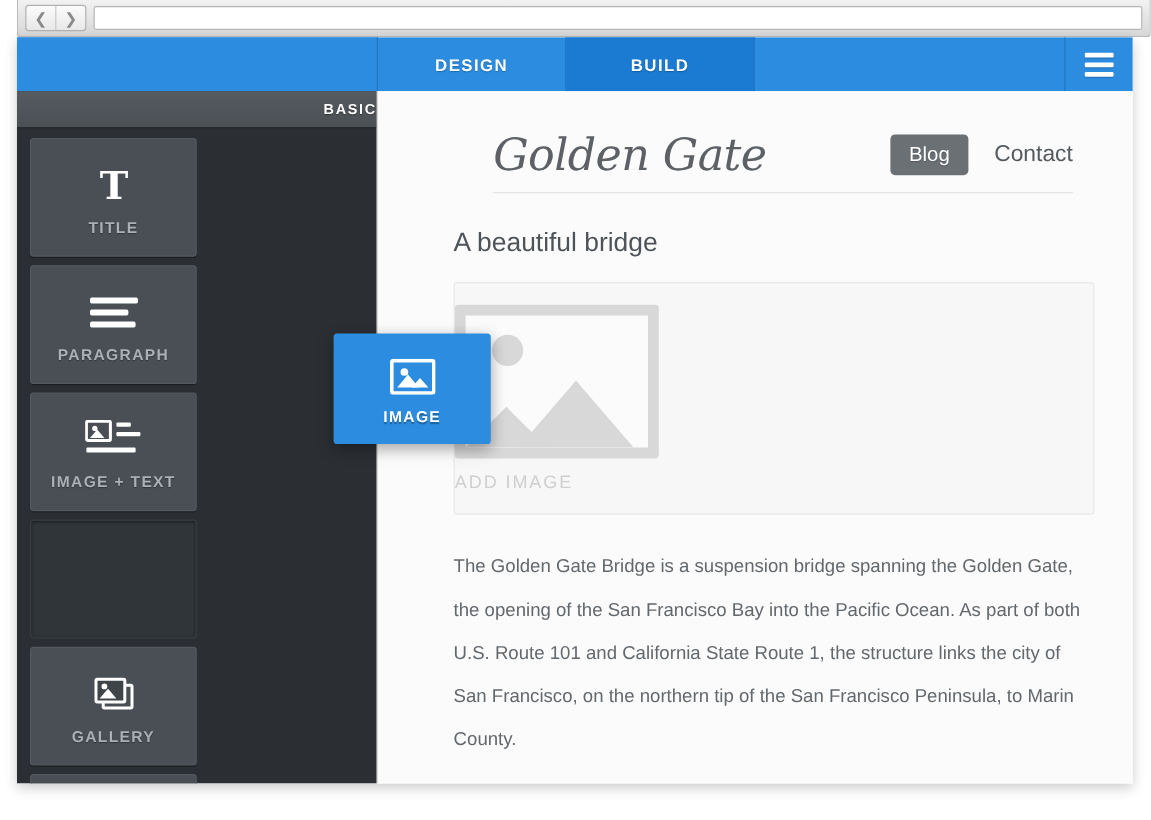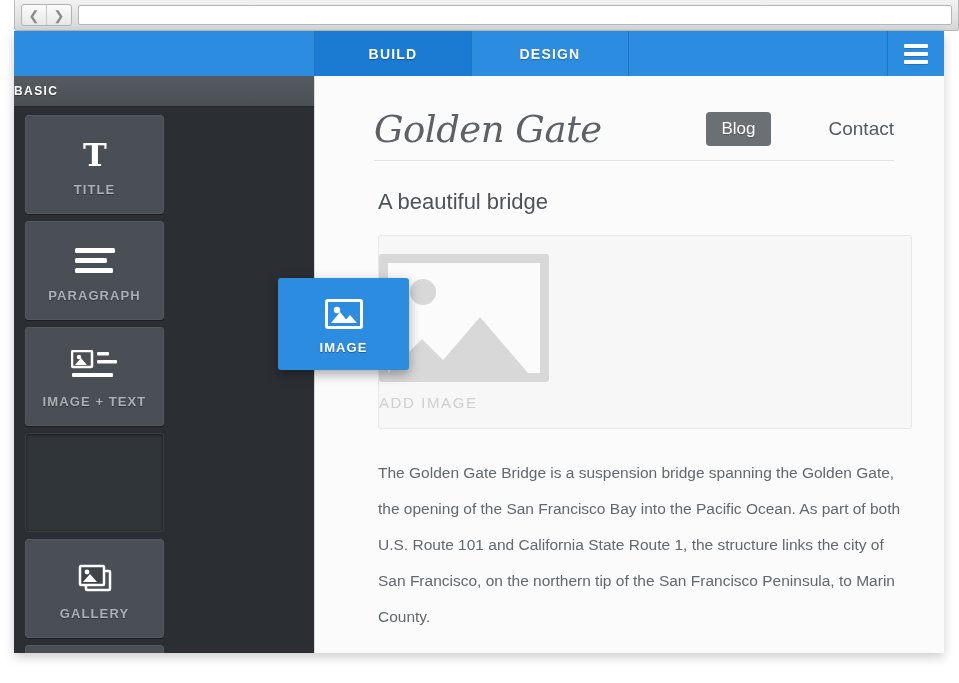--- a/index.html
+++ b/index.html
@@ -99,21 +99,21 @@
     width: 300px; height: 577px;
     background: #2b2f33;
     overflow: hidden;
   }
   .sect-header {
     height: 30px;
     background: linear-gradient(to bottom,#555b60,#4a5054);
     border-bottom: 1px solid #24282b;
     color: #ffffff; font-size: 12px; font-weight: bold;
     letter-spacing: 1.4px;
-    display: flex; align-items: center; justify-content: flex-start;
+    display: flex; align-items: center; justify-content: flex-end;
     text-shadow: 0 1px 1px rgba(0,0,0,0.4);
   }
   .tile-grid {
     display: flex; flex-wrap: wrap;
     padding: 8px 6px 0 6px;
     box-sizing: border-box;
   }
   .tile {
     width: 139px; height: 99px;
     margin: 0 5px 7px 5px;
@@ -160,25 +160,24 @@
   .canvas {
     position: absolute; left: 300px; top: 45px;
     width: 630px; height: 577px;
     background: #fbfbfb;
     border-left: 1px solid #d9d9d9;
     box-sizing: border-box;
     overflow: hidden;
   }
   .site-head {
     position: relative;
-    margin: 22px 50px 0 59px;
+    margin: 22px 50px 0 96px;
     height: 62px;
     display: flex; align-items: center;
     border-bottom: 1px solid #e3e3e3;
-    gap: 36px;
   }
   .site-logo {
     font-family: "DejaVu Serif", serif;
     font-style: italic;
     font-size: 37px;
     color: #5d6165;
     font-weight: normal;
     flex: 1;
     letter-spacing: -0.5px;
   }
@@ -245,25 +244,25 @@
       <div class="navbtn">❮</div>
       <div class="navbtn">❯</div>
     </div>
     <div class="urlbar" title=""></div>
   </div>
 
   <div class="window">
 
     <div class="topbar">
       <div class="topbar-left"></div>
+      <div class="topbar-tab">
+        <span>DESIGN</span>
+      </div>
       <div class="topbar-tab active">
         <span>BUILD</span>
-      </div>
-      <div class="topbar-tab">
-        <span>DESIGN</span>
       </div>
       <div class="topbar-spacer"></div>
       <div class="topbar-menu">
         <span class="hamburger">
           <i></i>
             <i></i>
             <i></i>
         </span>
       </div>
     </div>

